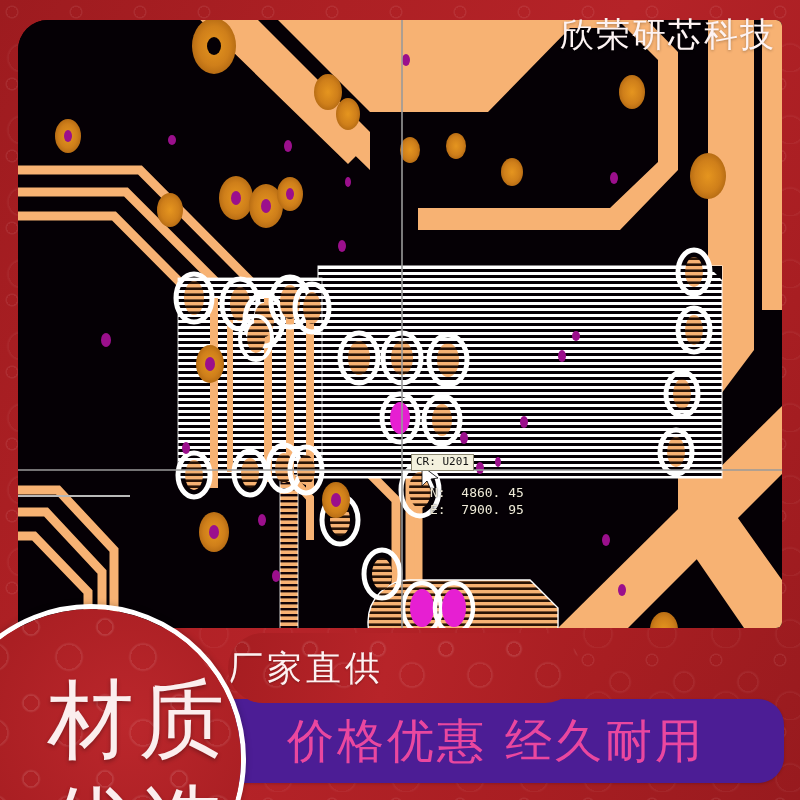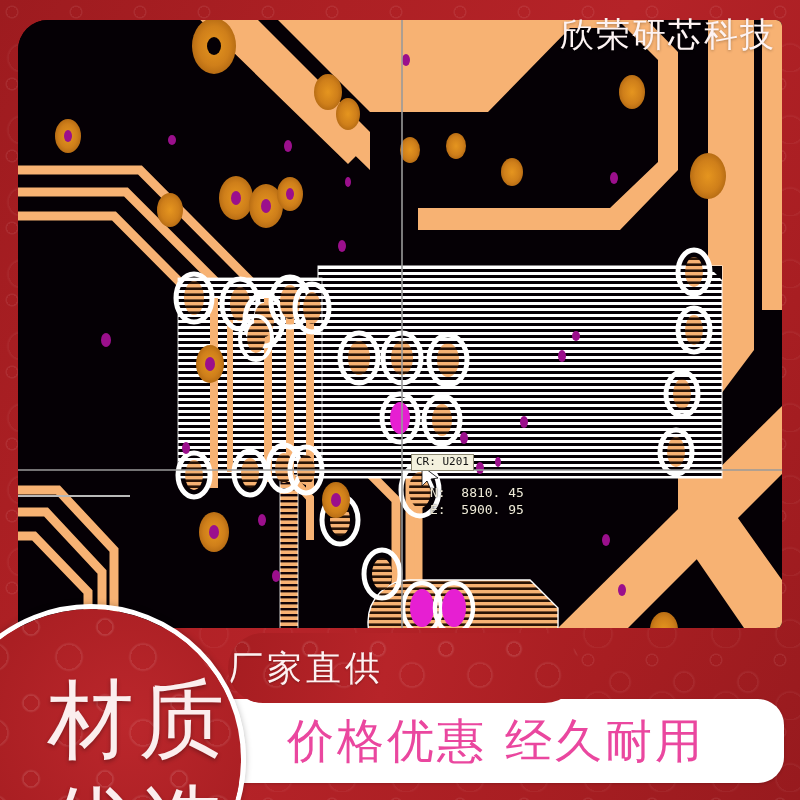--- a/index.html
+++ b/index.html
@@ -32,21 +32,21 @@
   
   .cad{
     position:absolute;left:18px;top:20px;width:764px;height:608px;
     background:#050005;border-radius:30px 6px 6px 6px;overflow:hidden;
   }
   .cad svg{display:block;}
 
   
   .whitebar{
     position:absolute;left:208px;top:699px;width:576px;height:84px;
-    background:#ffffff;border-radius:8px 26px 26px 26px;
+    background:#4c1d95;border-radius:8px 26px 26px 26px;
     box-shadow:0 1px 3px rgba(0,0,0,.18);
     display:flex;align-items:center;justify-content:center;
   }
   .whitebar .txt{
     color:#ea479f;font-size:47px;letter-spacing:3px;
     font-family:"DejaVu Sans",sans-serif;font-weight:400;white-space:nowrap;
   }
 
   
   .pill{
@@ -398,22 +398,22 @@
       </g>
       <g stroke="#b9b9b9" stroke-width="2">
         <line x1="0" y1="476" x2="112" y2="476"></line>
       </g>
       <g fill="#ffffff" stroke="#000" stroke-width="0.8">
         <path d="M404,446 l0,20 l5,-5 l4,9 l4,-2 l-4,-9 l7,-1 z"></path>
       </g>
     </svg>
 
     <div class="tip">CR: U201</div>
-    <div class="readout"><span>N:  8810. 45</span>
-<span>E:  5900. 95</span></div>
+    <div class="readout"><span>N:  4860. 45</span>
+<span>E:  7900. 95</span></div>
   </div>
 
   <div class="brand">欣荣研芯科技</div>
 
   <div class="whitebar">
     <div class="txt">价格优惠 经久耐用</div>
   </div>
 
   <div class="pill">
     <div class="pbg"></div>

